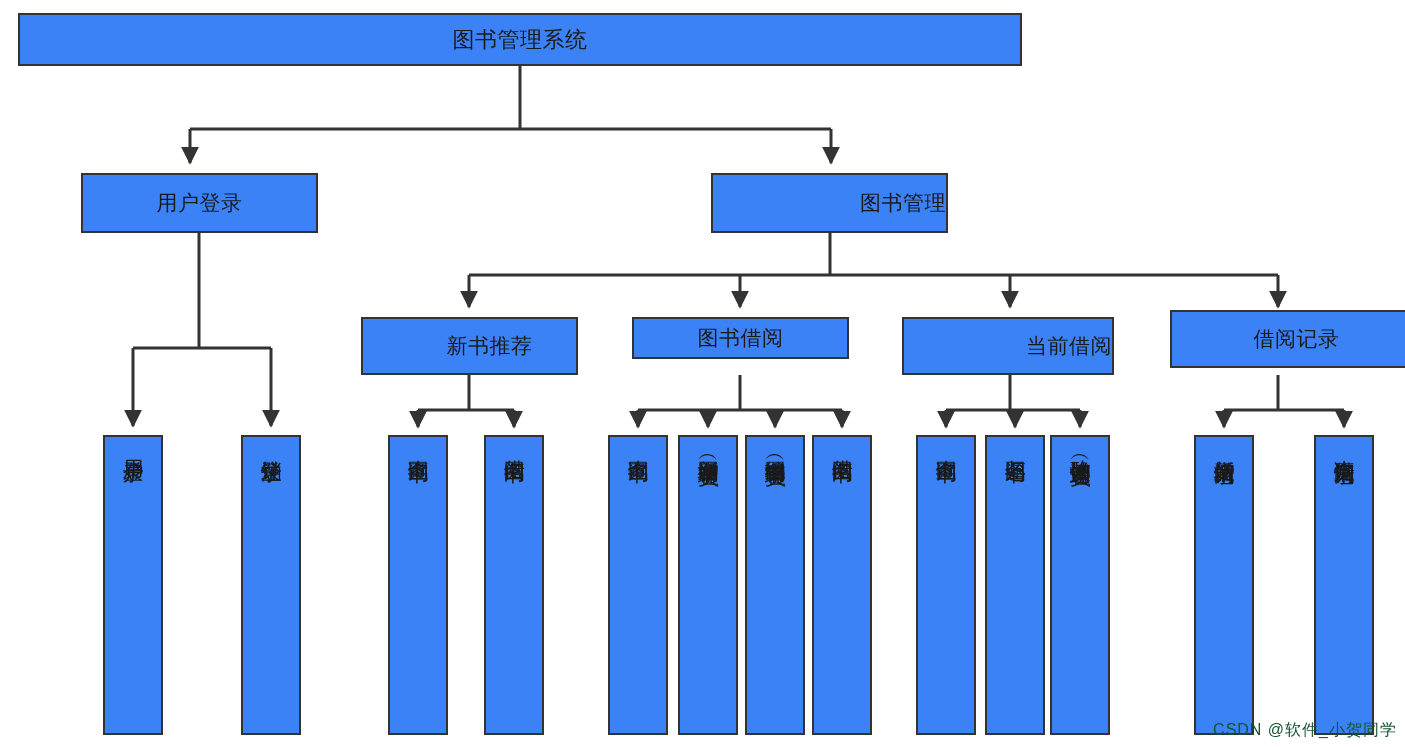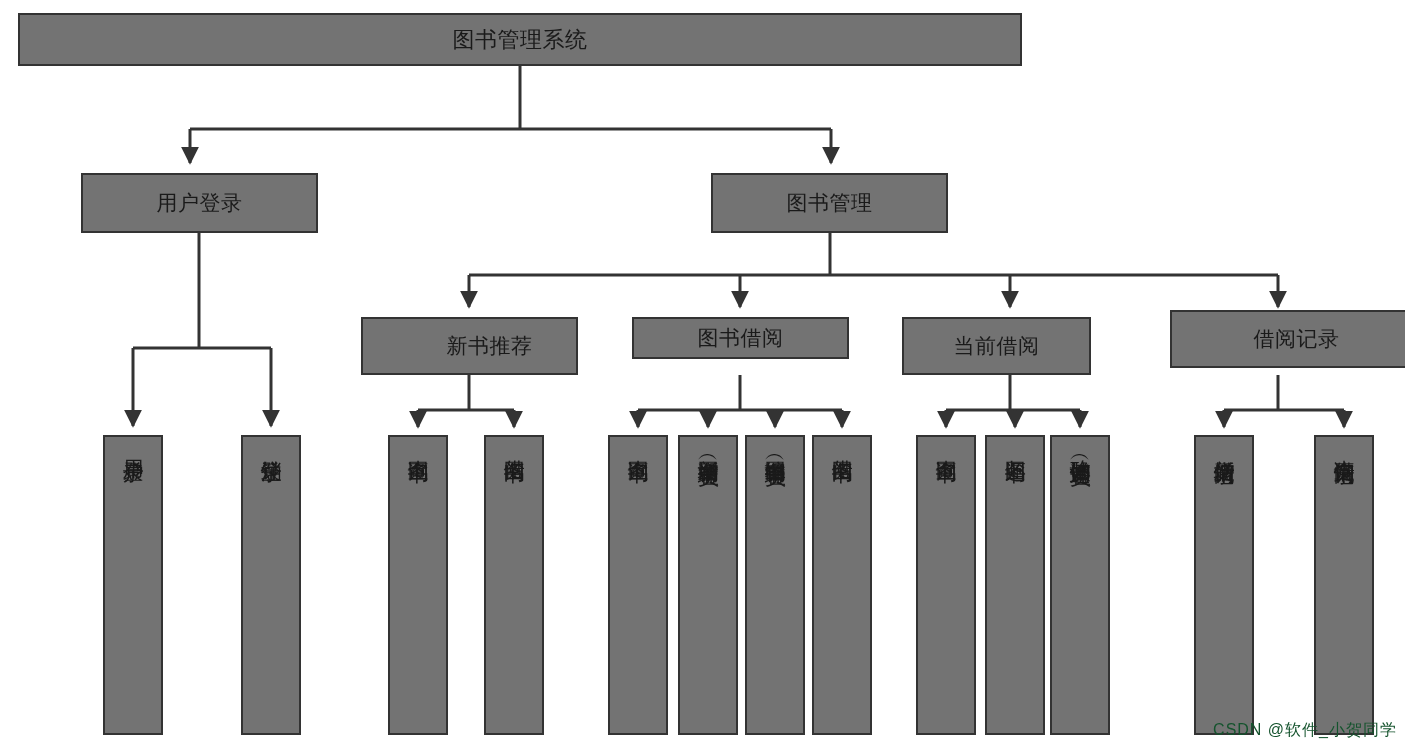--- a/index.html
+++ b/index.html
@@ -22,21 +22,21 @@
     left: 0;
     top: 0;
     width: 1405px;
     height: 747px;
     pointer-events: none;
   }
   .node {
     position: absolute;
     box-sizing: border-box;
     border: 2px solid #333333;
-    background: #737373;
+    background: #3b82f6;
     display: flex;
     align-items: center;
     justify-content: center;
     color: #1a1a1a;
     z-index: 2;
   }
   .node .label {
     display: block;
     text-align: center;
     line-height: 1.18;
@@ -129,33 +129,33 @@
   </svg>
 
   <div class="node root h-node" style="left:18px; top:13px; width:1004px; height:53px;">
     <span class="label">图书管理系统</span>
   </div>
 
   <div class="node h-node" style="left:81px; top:173px; width:237px; height:60px;">
     <span class="label">用户登录</span>
   </div>
 
-  <div class="node h-node" style="left:711px; top:173px; width:237px; height:60px;">
+  <div class="node h-node" style="left:711px; top:173px; width:237px; height:60px;justify-content:flex-end;">
     <span class="label">图书管理</span>
   </div>
 
   <div class="node h-node" style="left:361px; top:317px; width:217px; height:58px;padding-left:40px;">
     <span class="label">新书推荐</span>
   </div>
 
   <div class="node h-node" style="left:632px; top:317px; width:217px; height:42px;">
     <span class="label">图书借阅</span>
   </div>
 
-  <div class="node h-node" style="left:902px; top:317px; width:189px; height:58px;">
+  <div class="node h-node" style="left:902px; top:317px; width:212px; height:58px;justify-content:flex-end;">
     <span class="label">当前借阅</span>
   </div>
 
   <div class="node h-node" style="left:1170px; top:310px; width:253px; height:58px;">
     <span class="label">借阅记录</span>
   </div>
 
   <div class="node v-node" style="left:103px; top:435px; width:60px; height:300px;">
     <span class="label">用户登录</span>
   </div>

